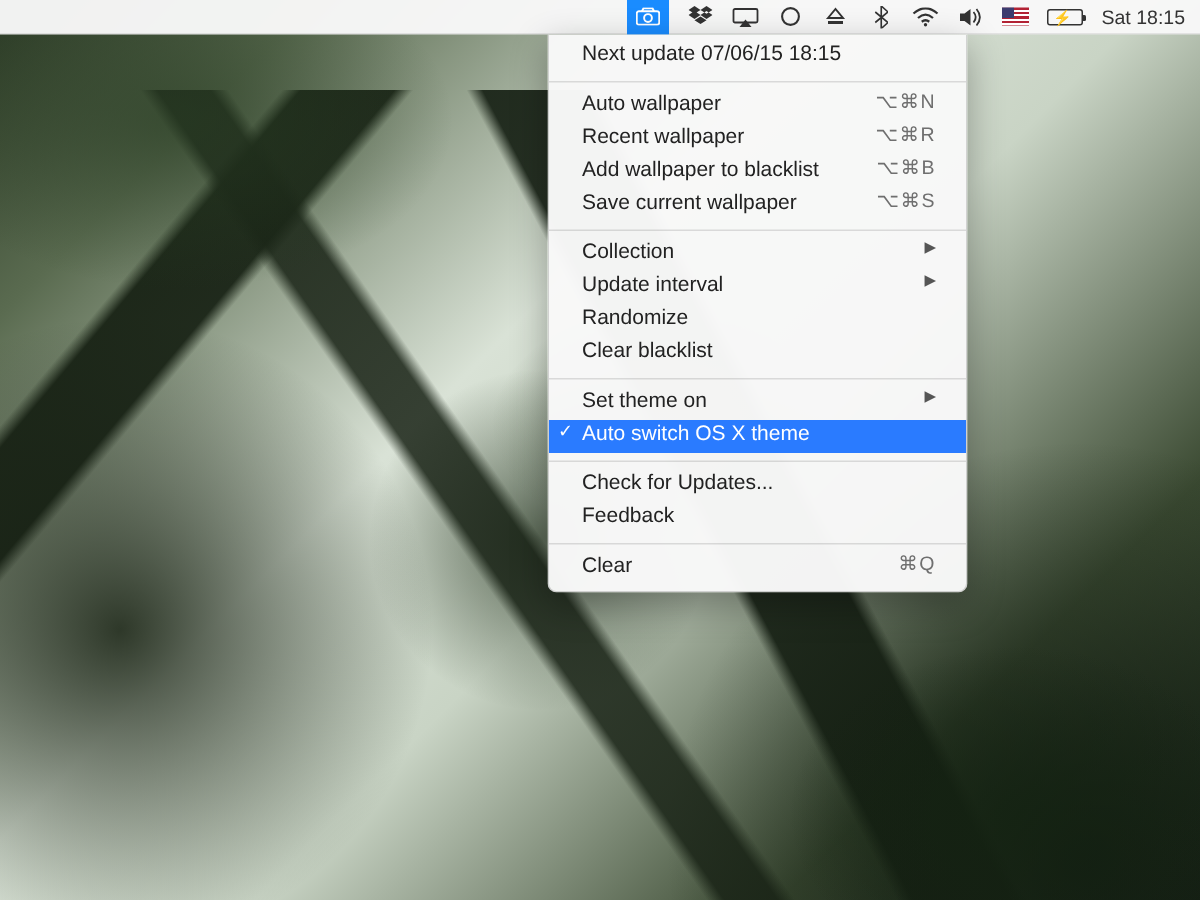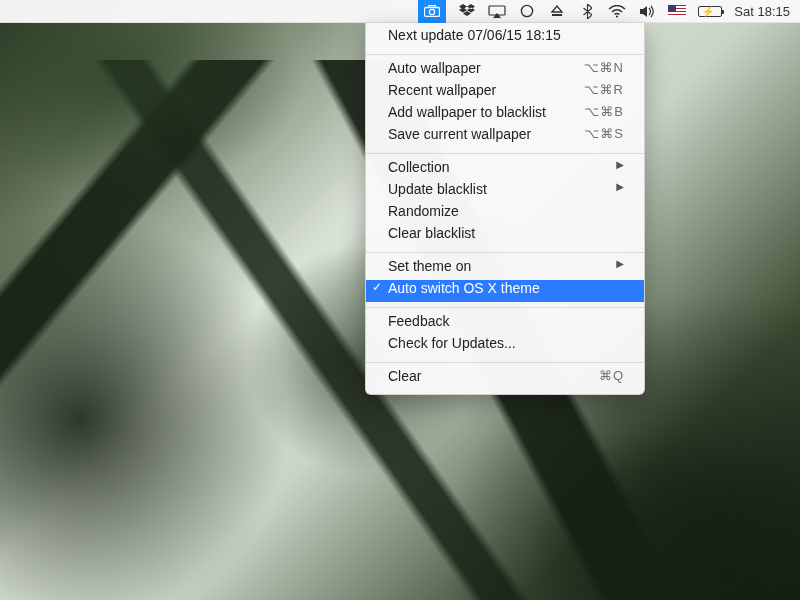--- a/index.html
+++ b/index.html
@@ -242,21 +242,21 @@
     <span class="label">Save current wallpaper</span>
     <span class="shortcut">⌥⌘S</span>
   </div>
   <div class="sep"></div>
 
   <div class="item interact">
     <span class="label">Collection</span>
     <span class="sub">▶</span>
   </div>
   <div class="item interact">
-    <span class="label">Update blacklist</span>
+    <span class="label">Update interval</span>
     <span class="sub">▶</span>
   </div>
   <div class="item interact">
     <span class="label">Randomize</span>
   </div>
   <div class="item interact">
     <span class="label">Clear blacklist</span>
   </div>
   <div class="sep"></div>
 
@@ -264,24 +264,24 @@
     <span class="label">Set theme on</span>
     <span class="sub">▶</span>
   </div>
   <div class="item interact selected">
     <span class="check">✓</span>
     <span class="label">Auto switch OS X theme</span>
   </div>
   <div class="sep"></div>
 
   <div class="item interact">
+    <span class="label">Check for Updates...</span>
+  </div>
+  <div class="item interact">
     <span class="label">Feedback</span>
-  </div>
-  <div class="item interact">
-    <span class="label">Check for Updates...</span>
   </div>
   <div class="sep"></div>
 
   <div class="item interact">
     <span class="label">Clear</span>
     <span class="shortcut">⌘Q</span>
   </div>
 </div>
 
 </body></html>

